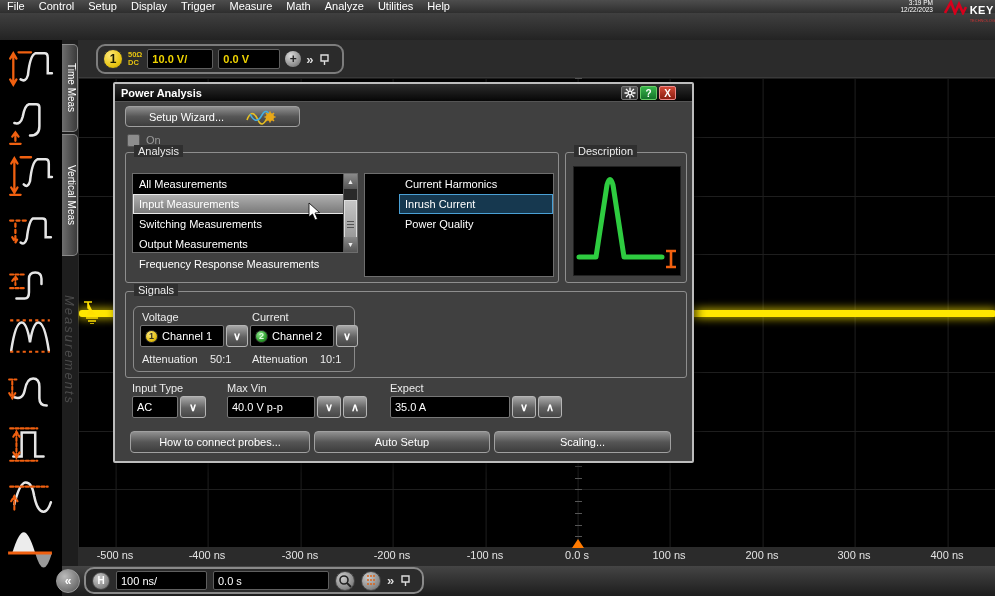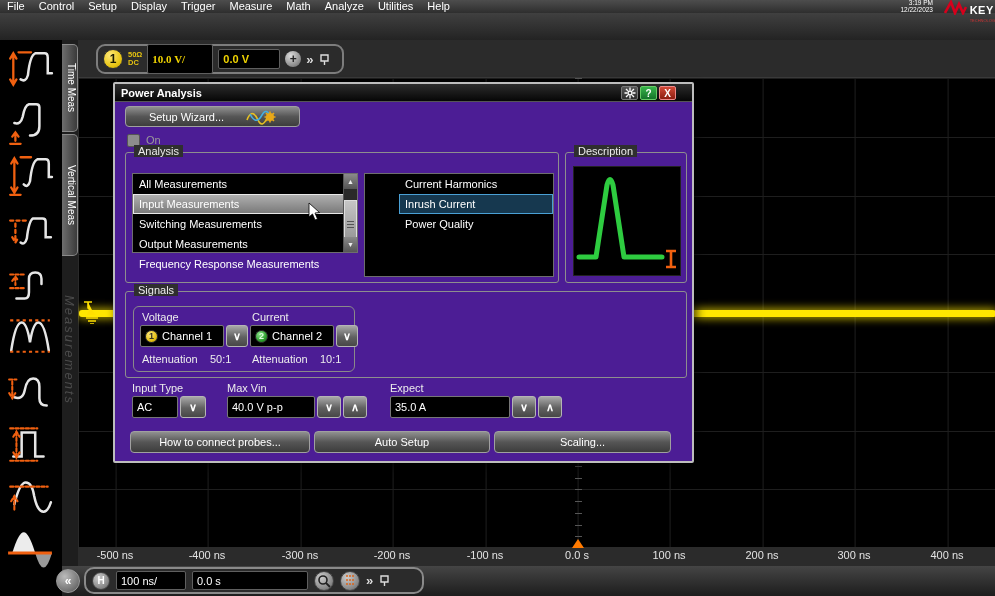--- a/index.html
+++ b/index.html
@@ -52,21 +52,21 @@
   .chbar { left:96px; top:44px; width:248px; height:30px; background:#2b2b2b;
     border:2px solid #7d7d7d; border-radius:9px; z-index:28; display:flex; align-items:center;
     padding:0 5px; gap:5px; }
   .chnum { width:20px; height:20px; border-radius:50%;
     background:radial-gradient(circle at 35% 30%, #ffe97a,#e7c410 65%,#b8960a);
     color:#1a1a00; font-weight:bold; font-size:12px; display:flex; align-items:center; justify-content:center;
     border:1px solid #333; }
   .coup { display:flex; flex-direction:column; line-height:8px; }
   .coup span { color:#e7c410; font-size:7.5px; font-weight:bold; }
   .ytxt { color:#f0d400 !important; font-weight:bold; }
-  .chf1 { width:66px; height:30px; font-size:11px;font-family:Liberation Serif, serif; }
+  .chf1 { width:66px; height:20px; font-size:11px; }
   .chf2 { width:62px; height:20px; font-size:11px; }
   .pluscirc { width:16px; height:16px; border-radius:50%;
     background:radial-gradient(circle at 35% 30%, #ddd,#888 70%,#666);
     color:#222; font-weight:bold; font-size:12px; display:flex; align-items:center; justify-content:center; }
   .chev { color:#ddd; font-size:13px; font-weight:bold; }
 
   
   .sidebar { left:0; top:40px; width:62px; height:556px; background:#000; z-index:10; }
   .wicon { position:absolute; left:6px; width:48px; height:46px; }
   .tabstrip { left:62px; top:40px; width:16px; height:556px; background:#1e1e1e; z-index:10; }
@@ -100,28 +100,28 @@
   .collapse { left:56px; top:569px; width:24px; height:24px; border-radius:50%;
     background:radial-gradient(circle at 35% 30%, #bbb,#777 65%,#4d4d4d); border:1px solid #999;
     color:#fff; font-size:12px; font-weight:bold; display:flex; align-items:center; justify-content:center; z-index:14; }
   .hgroup { left:84px; top:567px; width:340px; height:27px; background:#2b2b2b;
     border:2px solid #8a8a8a; border-radius:10px; z-index:13; display:flex; align-items:center;
     gap:6px; padding:0 6px; }
   .hcirc { width:18px; height:18px; border-radius:50%;
     background:radial-gradient(circle at 35% 30%, #ccc,#8a8a8a 65%,#616161);
     color:#fff; font-size:10px; font-weight:bold; display:flex; align-items:center; justify-content:center;
     border:1px solid #444; }
-  .hf1 { width:70px; height:19px; font-size:11px; }
+  .hf1 { width:91px; height:19px; font-size:11px; }
   .hf2 { width:116px; height:19px; font-size:11px; }
   .zcirc { width:20px; height:20px; border-radius:50%;
     background:radial-gradient(circle at 35% 30%, #ccc,#8a8a8a 65%,#5a5a5a); border:1px solid #444;
     display:flex; align-items:center; justify-content:center; }
 
   
-  .dialog { left:113px; top:82px; width:581px; height:381px; background:#4c1d95;
+  .dialog { left:113px; top:82px; width:581px; height:381px; background:#404040;
     border:2px solid #bdbdbd; border-radius:2px; z-index:40; box-shadow:3px 4px 10px rgba(0,0,0,.7); }
   .dtitle { position:absolute; left:0; top:0; width:100%; height:18px;
     background:linear-gradient(#2c2c2c,#060606); display:flex; align-items:center;
     border-bottom:1px solid #555; }
   .dtitle .ttl { color:#fff; font-size:11px; font-weight:bold; padding-left:6px; }
   .tbtn { position:absolute; top:2px; width:17px; height:14px; border-radius:2px;
     display:flex; align-items:center; justify-content:center; font-size:10px; font-weight:bold; color:#fff; }
   .tb-gear { right:54px; background:linear-gradient(#555,#2e2e2e); border:1px solid #777; }
   .tb-help { right:35px; background:linear-gradient(#37b34a,#14732a); border:1px solid #6c6; }
   .tb-close{ right:16px; background:linear-gradient(#d14836,#8c1d10); border:1px solid #e88; }

